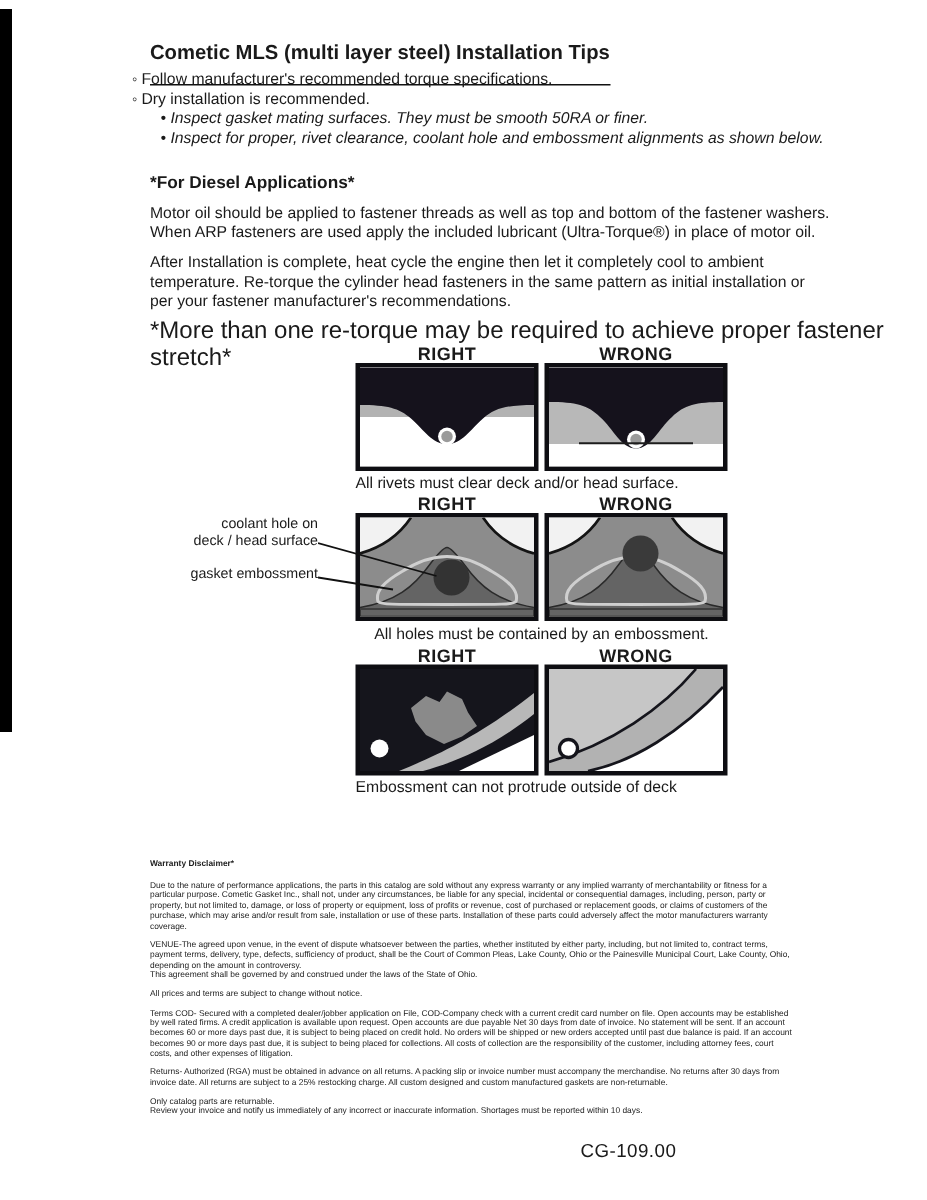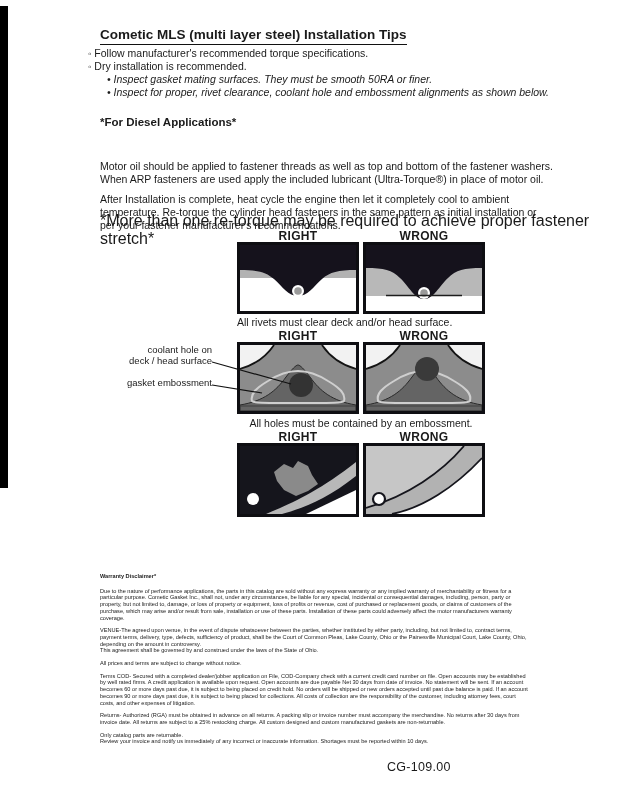--- a/index.html
+++ b/index.html
@@ -1,27 +1,27 @@
 <!DOCTYPE html>
 <html><head>
 <meta charset="utf-8">
 <style>
   html,body{margin:0;padding:0;background:#fff;}
   body{width:618px;height:800px;position:relative;overflow:hidden;
        font-family:"Liberation Sans","DejaVu Sans",sans-serif;color:#1a1a1a;}
   .abs{position:absolute;}
   .edge-bar{left:0;top:6px;width:8px;height:482px;background:#000;}
   .title{left:100px;top:27px;font-size:13.5px;font-weight:700;
-         border-bottom:1.6px solid #111;padding-bottom:2px;}
+         border-bottom:1.6px solid #111;padding-bottom:14px;}
   .tips{left:88px;top:47px;font-size:10.5px;line-height:13px;}
   .b::before{content:"◦ ";font-size:10px;}
   .sb{padding-left:19px;font-style:italic;}
   .sb::before{content:"• ";}
   .d-head{left:100px;top:116px;font-size:11.5px;font-weight:700;text-align:center;}
-  .para{font-size:10.5px;line-height:13px;margin-top:24px;}
+  .para{font-size:10.5px;line-height:13px;}
   .p1{left:100px;top:136px;width:456px;}
   .p2{left:100px;top:169px;width:452px;}
   .note{left:100px;top:212px;font-size:16px;}
   .dlabel{width:122px;text-align:center;font-size:12px;font-weight:700;letter-spacing:.3px;}
   .dbox{width:122px;height:72px;border:3px solid #0e0e12;box-sizing:border-box;background:#fff;}
   .dbox svg{display:block;width:116px;height:66px;}
   .dbox3 svg{height:68px;}
   .dbox3{height:74px;}
   .cap{font-size:10.5px;line-height:12.5px;}
   .callout{width:112px;text-align:right;font-size:9.5px;line-height:11px;}
@@ -132,20 +132,21 @@
   <svg viewBox="0 0 116 68">
     <rect x="0" y="0" width="116" height="68" fill="#ffffff"></rect>
     <path d="M0,0 H98 C76,26 42,50 0,62 Z" fill="#c6c6c6"></path>
     <path d="M98,0 H116 V12 C88,42 56,62 26,68 H0 V62 C42,50 76,26 98,0 Z" fill="#b2b2b2"></path>
     <path d="M98,0 C76,26 42,50 0,62" stroke="#15151c" stroke-width="1.8" fill="none"></path>
     <path d="M116,12 C88,42 56,62 26,68" stroke="#15151c" stroke-width="1.8" fill="none"></path>
     <circle cx="13" cy="53" r="6" fill="#ffffff" stroke="#15151c" stroke-width="2.2"></circle>
   </svg>
 </div>
 <div class="abs cap" style="left:237px;top:519px;">
+  <div>Embossment can not protrude outside of deck</div>
 </div>
 
 <div class="abs wd">
   <p class="wh">Warranty Disclaimer*</p>
   <p>Due to the nature of performance applications, the parts in this catalog are sold without any express warranty or any implied warranty of merchantability or fitness for a particular purpose.  Cometic Gasket Inc., shall not, under any circumstances, be liable for any special, incidental or consequential damages, including, person, party or property, but not limited to, damage, or loss of property or equipment, loss of profits or revenue, cost of purchased or replacement goods, or claims of customers of the purchase, which may arise and/or result from sale, installation or use of these parts.  Installation of these parts could adversely affect the motor manufacturers warranty coverage.</p>
   <p>
     <span>VENUE-The agreed upon venue, in the event of dispute whatsoever between the parties, whether instituted by either party, including, but not limited to, contract terms, payment terms, delivery, type, defects, sufficiency of product, shall be the Court of Common Pleas, Lake County, Ohio or the Painesville Municipal Court, Lake County, Ohio, depending on the amount in controversy.</span><br>
     <span>This agreement shall be governed by and construed under the laws of the State of Ohio.</span>
   </p>
   <p>All prices and terms are subject to change without notice.</p>

